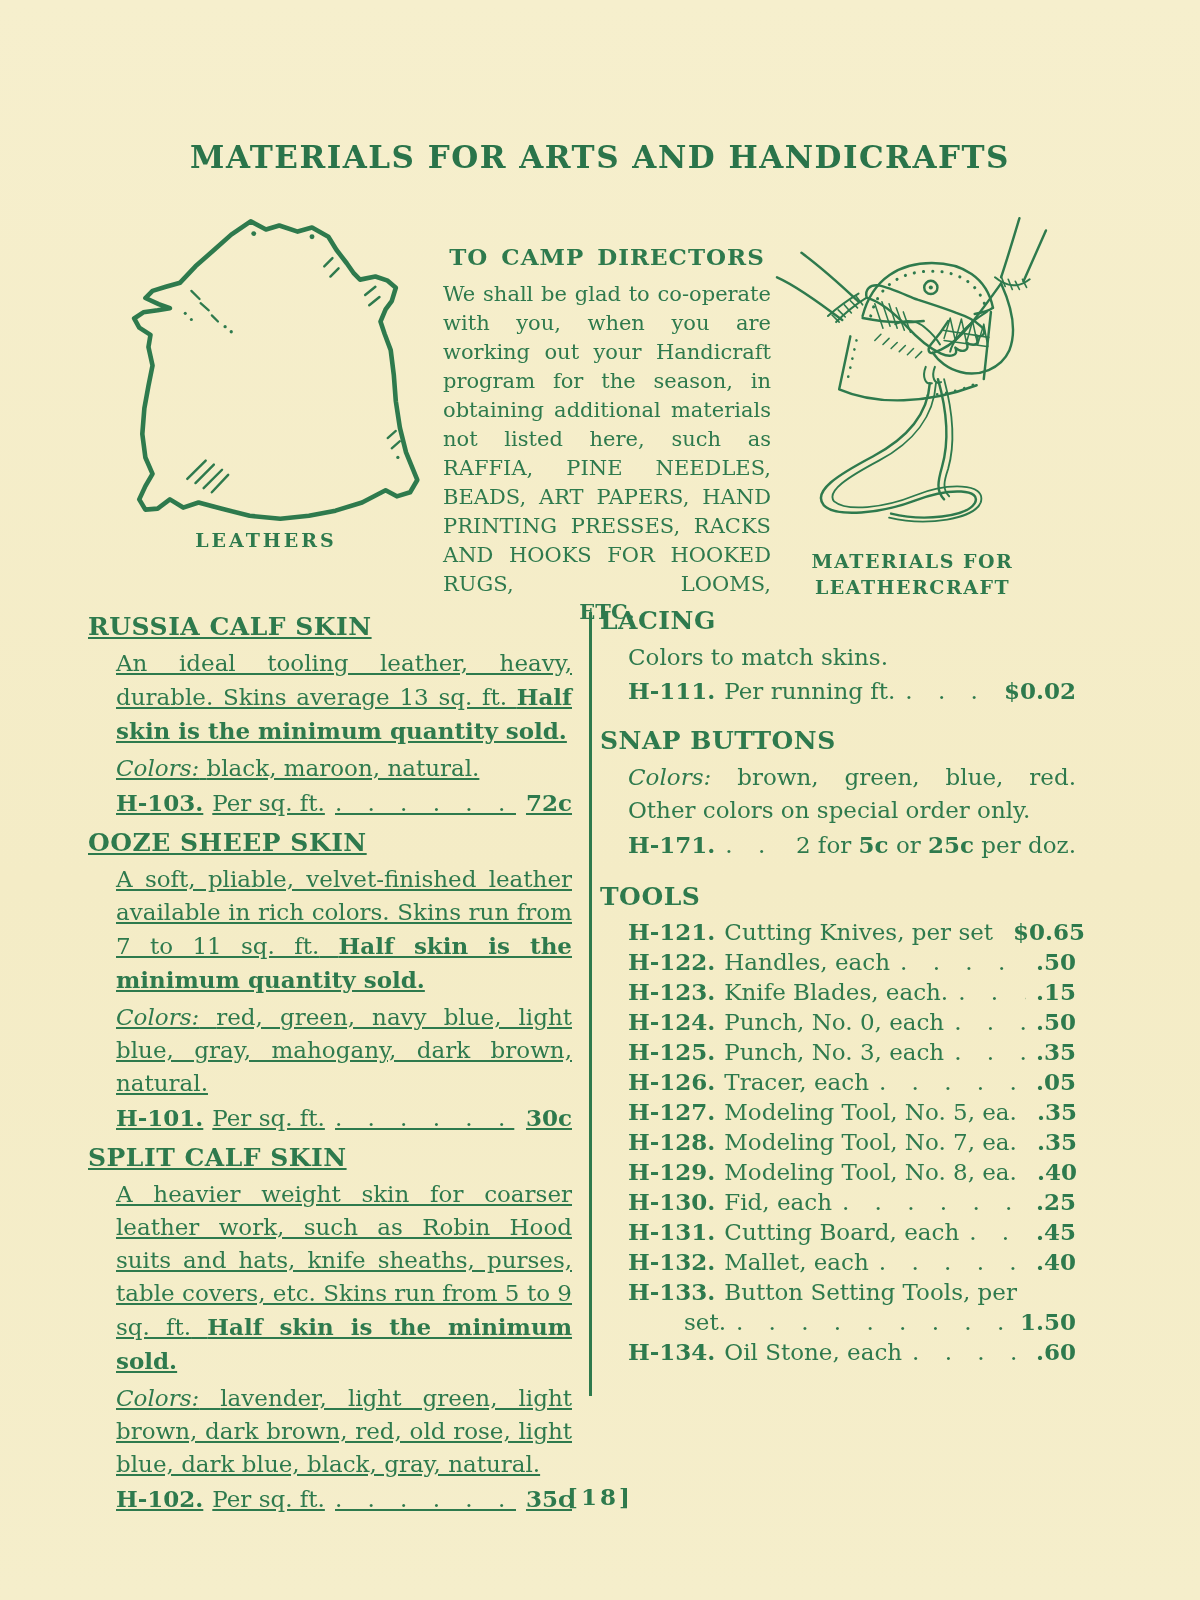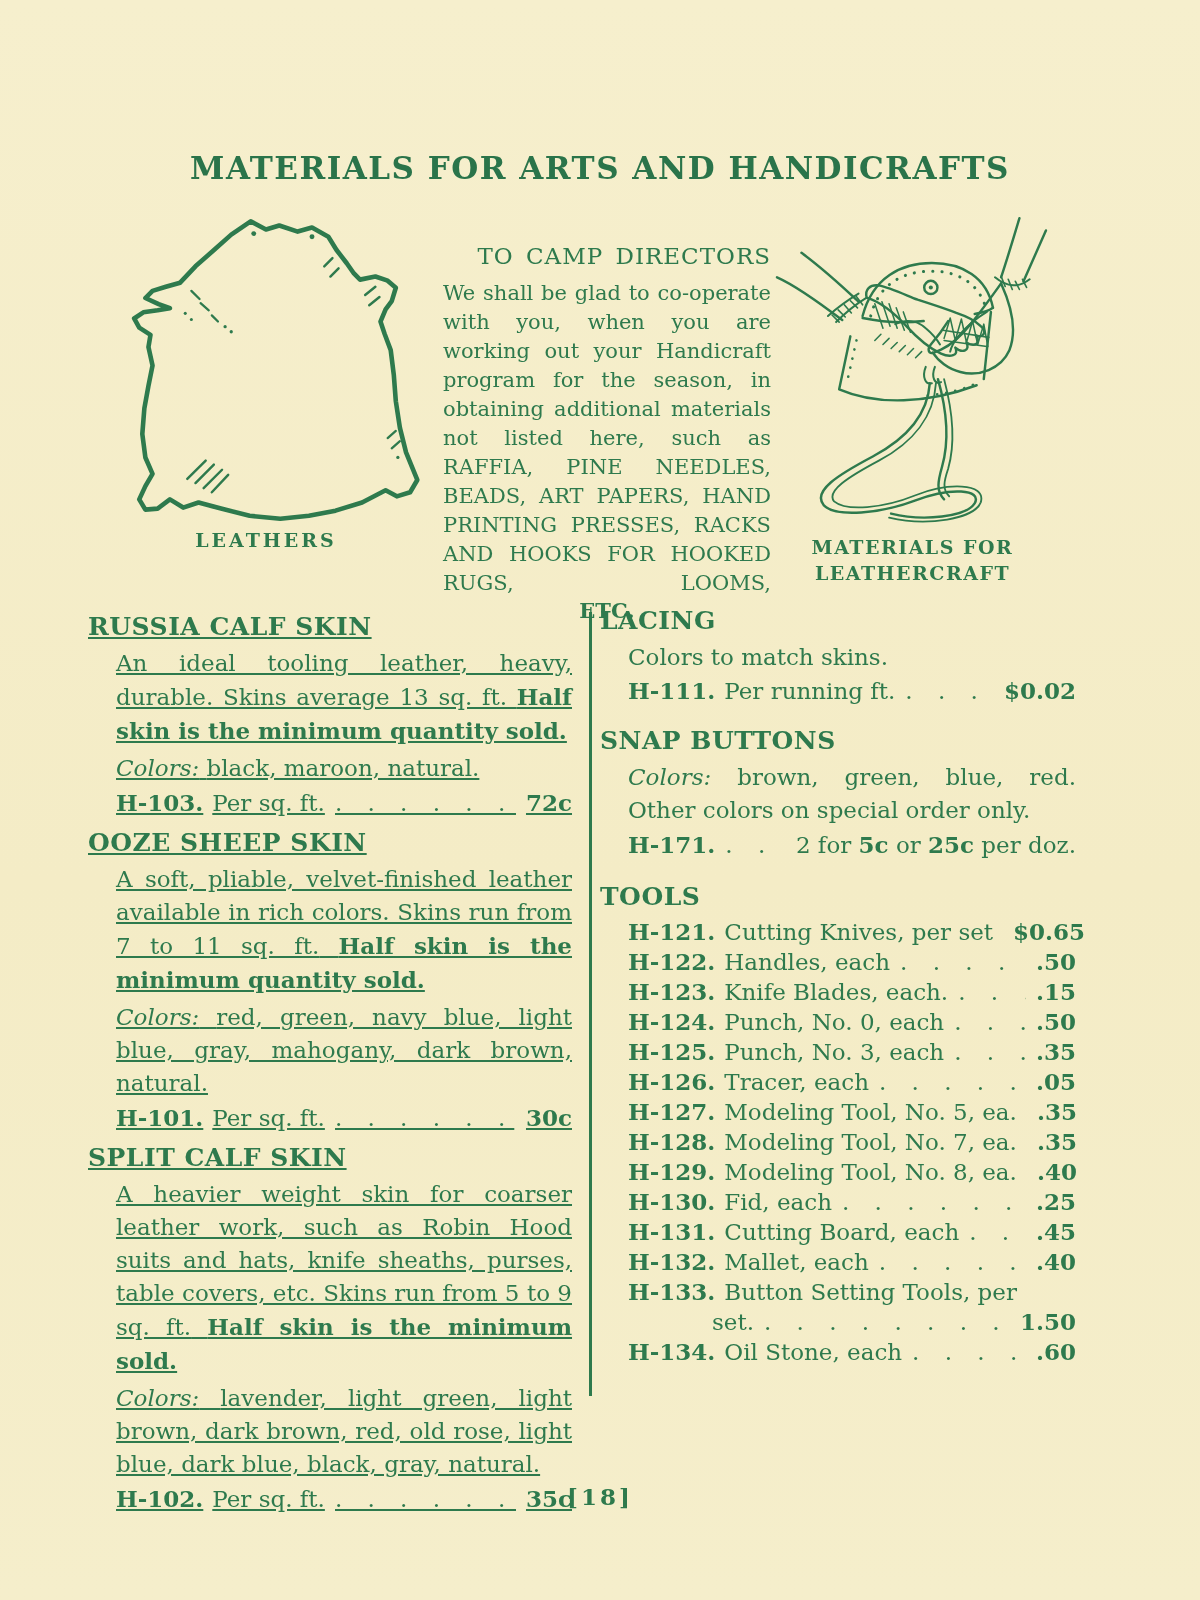--- a/index.html
+++ b/index.html
@@ -5,36 +5,36 @@
   html,body { margin:0; padding:0; background:#e8e0bd; }
   .page {
     position:relative; width:1200px; height:1600px;
     background:#f5eecb;
     background-image: linear-gradient(180deg, #f6efcd 0%, #f4ecc6 55%, #f5eecb 100%);
     font-family:"DejaVu Serif", serif;
     color:#2e7a4d;
     overflow:hidden;
   }
   .title {
-    position:absolute; top:150px; left:0; width:100%;
+    position:absolute; top:139px; left:0; width:100%;
     text-align:center; font-size:31px; font-weight:bold;
     letter-spacing:1.5px; margin:0; color:#2a744a;
   }
   figure { margin:0; }
   .hide-illo { position:absolute; left:96px; top:205px; width:340px; }
   .hands-illo { position:absolute; left:775px; top:214px; width:275px; }
   .illo-caption {
     text-align:center; font-weight:bold; font-size:19px;
     letter-spacing:3px; margin-top:2px; color:#2e7a4d;
   }
-  .hands-caption { letter-spacing:1.5px; line-height:26px; margin-top:4px; }
+  .hands-caption { letter-spacing:1.5px; line-height:26px; margin-top:18px; }
 
   .intro { position:absolute; left:443px; top:243px; width:328px; }
   .intro-heading {
-    text-align:right; font-weight:normal; font-size:23px;
+    text-align:center; font-weight:bold; font-size:23px;
     letter-spacing:1px; margin:0 0 10px 0; word-spacing:4px;
   }
   .intro-body {
     font-weight:normal; font-size:21px; line-height:29px;
     text-align:justify; text-align-last:justify; margin:0;
   }
   .intro-etc { font-weight:bold; font-size:21px; text-align:center; margin:0; }
 
   .divider { position:absolute; left:589px; top:612px; width:3px; height:784px; background:#2e7a4d; }
 
@@ -57,21 +57,21 @@
   .note { font-size:23px; line-height:32px; margin:0 0 2px 28px; }
 
   .price-row {
     display:flex; align-items:baseline; font-size:23px;
     margin:4px 0 8px 28px;
   }
   .tools-row {
     display:flex; align-items:baseline; font-size:23px;
     line-height:30px; margin-left:28px;
   }
-  .tools-row-cont { margin-left:112px; }
+  .tools-row-cont { margin-left:84px; }
   .pr-item  { font-weight:bold; white-space:nowrap; }
   .pr-desc  { white-space:nowrap; margin-left:9px; }
   .pr-desc-first { margin-left:0; }
   .pr-dots  { flex:1; overflow:hidden; white-space:nowrap; letter-spacing:9px; margin:0 10px; }
   .pr-price { font-weight:bold; white-space:nowrap; }
   .pr-price-mixed { white-space:nowrap;text-align:center; }
   .snap-gap { margin-top:22px; }
   .tools-gap { margin-top:24px; }
   .lacing-first { margin-top:8px; }
 

